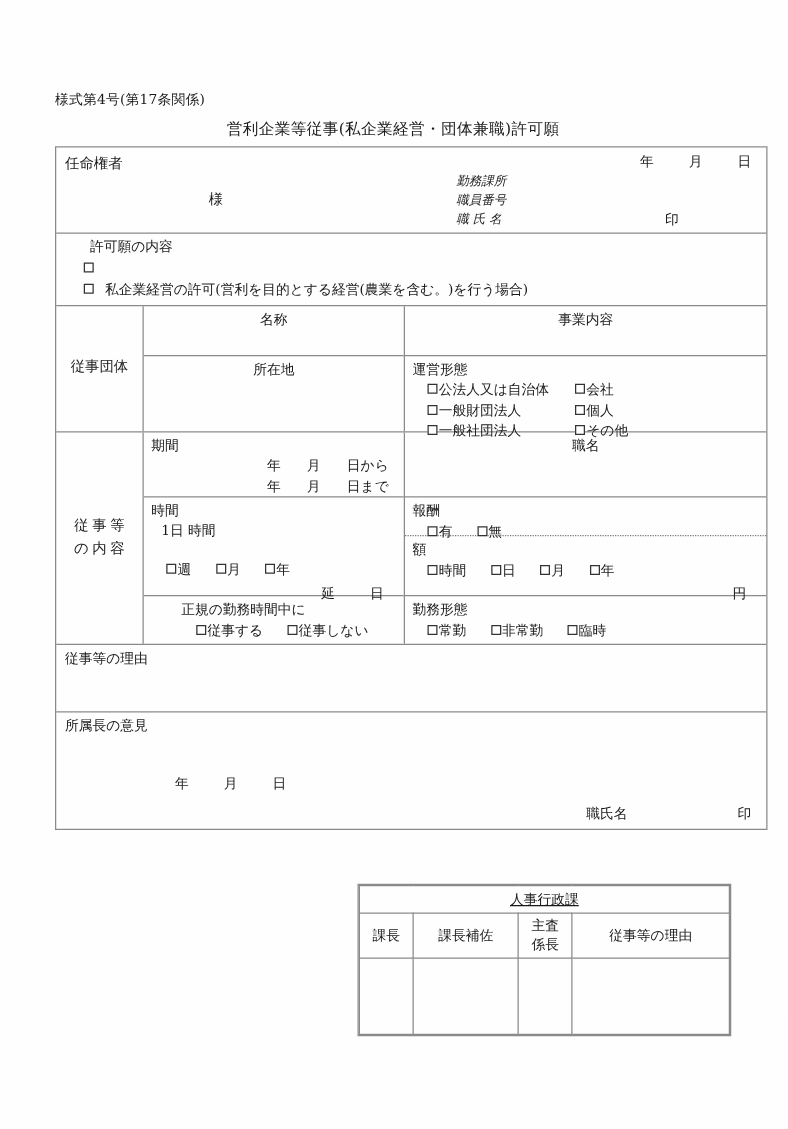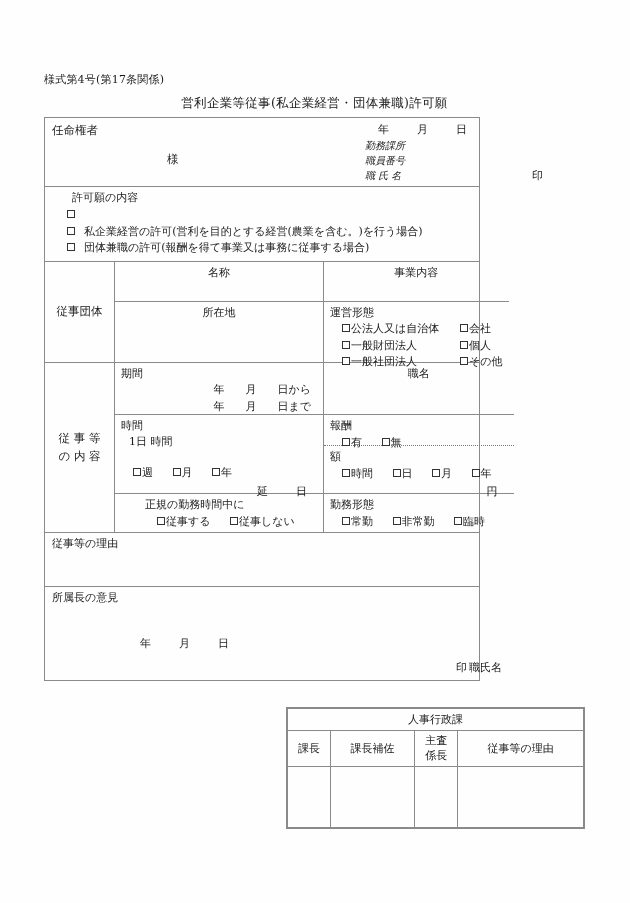--- a/index.html
+++ b/index.html
@@ -41,21 +41,21 @@
     font-size: 12.5px;
     letter-spacing: 0.3px;
     white-space: nowrap;
   }
 
   
   .frame {
     position: absolute;
     left: 44px;
     top: 117px;
-    width: 436px;
+    width: 570px;
     border: 1px solid #8a8a8a;
     box-sizing: border-box;
   }
   .row {
     display: flex;
     border-bottom: 1px solid #8a8a8a;
     box-sizing: border-box;
   }
   .row.last { border-bottom: none; }
   .cell {
@@ -131,20 +131,21 @@
   .vcenter {
     display: flex;
     align-items: center;
     justify-content: center;
     font-size: 11.5px;
   }
   .vlabel {
     text-align: center;
     line-height: 1.55;
     white-space: pre-line;
+    font-family: Liberation Serif, serif;
   }
 
   .sub-rows { display: flex; flex-direction: column; width: 100%; }
   .sub { border-bottom: 1px solid #8a8a8a; box-sizing: border-box; }
   .sub.lastsub { border-bottom: none; }
   .sub.dotted { border-bottom: 1px dotted #7a7a7a; }
 
   .field-head { font-size: 11px; }
   .ck-line {
     font-size: 11px;
@@ -214,21 +215,21 @@
     border-collapse: collapse;
     font-size: 11px;
   }
   .approval td {
     border: 1px solid #8a8a8a;
     text-align: center;
     vertical-align: middle;
     padding: 2px 0;
     line-height: 1.4;
   }
-  .approval td.hdrcell { height: 17px; }
+  .approval td.hdrcell { height: 17px; text-decoration: underline; }
   .approval td.colhead { height: 30px; white-space: pre-line; }
   .approval td.blank { height: 56px; }
 </style>
 </head>
 <body>
 
 <div class="page">
 
   <div class="form-no">様式第4号(第17条関係)</div>
   <div class="form-title">営利企業等従事(私企業経営・団体兼職)許可願</div>
@@ -254,23 +255,20 @@
     </div>
 
     <div class="row">
       <div class="cell perm" style="width:100%;">
         <div class="perm-title">許可願の内容</div>
         <div class="perm-item">
           <span class="bx"></span>
         </div>
         <div class="perm-item">
           <span class="bx"></span><span>私企業経営の許可(営利を目的とする経営(農業を含む。)を行う場合)</span>
-        </div>
-        <div class="perm-item">
-          <span class="bx"></span><span>団体兼職の許可(報酬を得て事業又は事務に従事する場合)</span>
         </div>
       </div>
     </div>
 
     <div class="row">
       <div class="cell c-label vline vcenter" style="min-height:100px;">
         <span class="vlabel">従事団体</span>
       </div>
 
       <div class="cell c-mid vline">

